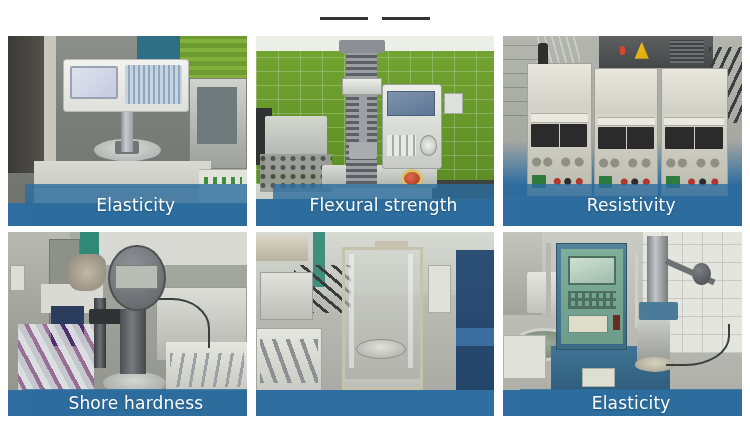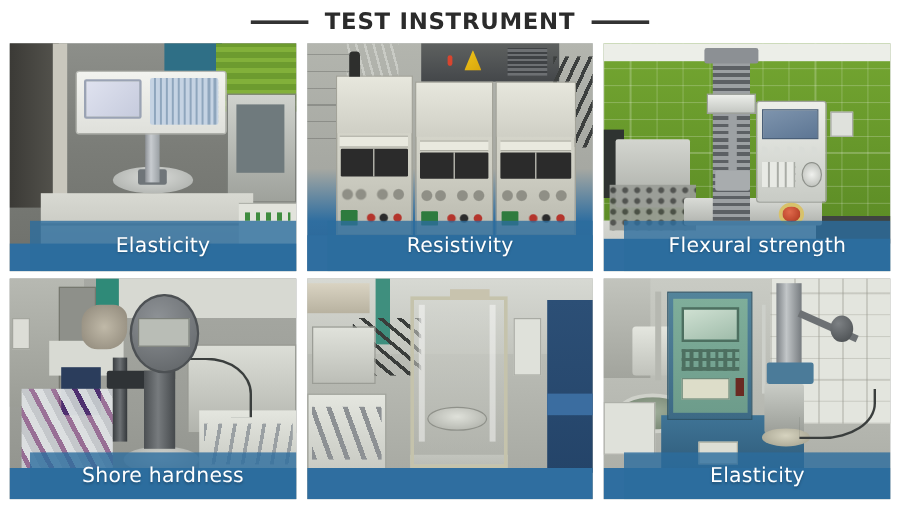--- a/index.html
+++ b/index.html
@@ -73,21 +73,21 @@
     background: rgba(44, 109, 158, 0.80);
     display: flex;
     align-items: center;
     justify-content: center;
     color: #ffffff;
     font-size: 17px;
     letter-spacing: .2px;
     text-shadow: 0 1px 2px rgba(0,0,0,.25);
     font-family: "DejaVu Sans", "Liberation Sans", sans-serif;
   }
-  .row2 .caption { height: 39px; }
+  .row2 .caption { height: 27px; }
 
   
   .bg { position:absolute; inset:0; }
   .el { position:absolute; }
 
   
   .t1-bg        { background:linear-gradient(180deg,#8d8f8a 0%,#7b7d78 45%,#6e706b 100%); }
   .t1-wallL     { left:0; top:0; width:17%; height:72%; background:linear-gradient(90deg,#3b3a36,#55544e); }
   .t1-doorfrm   { left:15%; top:0; width:5%; height:72%; background:#c9c7bd; }
   .t1-greenwall { left:72%; top:0; width:28%; height:30%; background:repeating-linear-gradient(0deg,#6d9b2f 0 5px,#82b03a 5px 9px); }
@@ -248,21 +248,20 @@
   .t6-arm       { left:68%; top:14%; width:22%; height:3%; background:#6d7174; transform:rotate(24deg); transform-origin:left center; }
   .t6-ball      { left:79%; top:17%; width:8%; height:12%; border-radius:50%; background:radial-gradient(circle at 35% 30%,#7d8184,#45494c); }
   .t6-cable     { left:68%; top:50%; width:26%; height:22%; border:2px solid #3a3e3d; border-radius:0 0 70% 0; border-left:none; border-top:none; }
   .t6-bluefoot  { left:0; top:86%; width:100%; height:14%; background:#2f6ea0; }
 </style>
 </head>
 <body>
 
 <div class="header">
   <span class="rule"></span>
-  <span class="title">TEST INSTRUMENT</span>
   <span class="rule"></span>
 </div>
 
 <div class="grid">
 
   <div class="tile row1">
     <div class="photo">
       <div class="bg t1-bg"></div>
       <div class="el t1-wallL"></div>
       <div class="el t1-doorfrm"></div>
@@ -276,67 +275,20 @@
       <div class="el t1-ledrow"></div>
       <div class="el t1-plate"></div>
       <div class="el t1-chuck"></div>
       <div class="el t1-shaft"></div>
       <div class="el t1-panel"></div>
       <div class="el t1-lcd"></div>
       <div class="el t1-keypad"></div>
       <div class="el t1-bluefoot"></div>
     </div>
     <div class="caption">Elasticity</div>
-  </div>
-
-  <div class="tile row1">
-    <div class="photo">
-      <div class="bg t3-bg"></div>
-      <div class="el t3-bluebin"></div>
-      <div class="el t3-wires"></div>
-      <div class="el t3-topunit"></div>
-      <div class="el t3-redled"></div>
-      <div class="el t3-warn"></div>
-      <div class="el t3-vent"></div>
-      <div class="el t3-cables"></div>
-
-      <div class="el psu psu1">
-        <div class="psu-handle"></div>
-        <div class="psu-top"></div>
-        <div class="psu-strip"></div>
-        <div class="psu-display"></div>
-        <div class="psu-dispsep"></div>
-        <div class="psu-knobs"></div>
-        <div class="psu-green"></div>
-        <div class="psu-terms"></div>
-      </div>
-
-      <div class="el psu psu2">
-        <div class="psu-top"></div>
-        <div class="psu-strip"></div>
-        <div class="psu-display"></div>
-        <div class="psu-dispsep"></div>
-        <div class="psu-knobs"></div>
-        <div class="psu-green"></div>
-        <div class="psu-terms"></div>
-      </div>
-
-      <div class="el psu psu3">
-        <div class="psu-top"></div>
-        <div class="psu-strip"></div>
-        <div class="psu-display"></div>
-        <div class="psu-dispsep"></div>
-        <div class="psu-knobs"></div>
-        <div class="psu-green"></div>
-        <div class="psu-terms"></div>
-      </div>
-
-      <div class="el t3-bluefoot"></div>
-    </div>
-    <div class="caption">Resistivity</div>
   </div>
 
   <div class="tile row1">
     <div class="photo">
       <div class="bg t2-bg"></div>
       <div class="el t2-green"></div>
       <div class="el t2-whitetop"></div>
       <div class="el t2-floor"></div>
       <div class="el t2-darkfloor"></div>
       <div class="el t2-leftdark"></div>
@@ -351,20 +303,67 @@
       <div class="el t2-outlet"></div>
       <div class="el t2-panel"></div>
       <div class="el t2-lcd"></div>
       <div class="el t2-knobs"></div>
       <div class="el t2-keys"></div>
       <div class="el t2-dial"></div>
       <div class="el t2-estop"></div>
       <div class="el t2-bluefoot"></div>
     </div>
     <div class="caption">Flexural strength</div>
+  </div>
+
+  <div class="tile row1">
+    <div class="photo">
+      <div class="bg t3-bg"></div>
+      <div class="el t3-bluebin"></div>
+      <div class="el t3-wires"></div>
+      <div class="el t3-topunit"></div>
+      <div class="el t3-redled"></div>
+      <div class="el t3-warn"></div>
+      <div class="el t3-vent"></div>
+      <div class="el t3-cables"></div>
+
+      <div class="el psu psu1">
+        <div class="psu-handle"></div>
+        <div class="psu-top"></div>
+        <div class="psu-strip"></div>
+        <div class="psu-display"></div>
+        <div class="psu-dispsep"></div>
+        <div class="psu-knobs"></div>
+        <div class="psu-green"></div>
+        <div class="psu-terms"></div>
+      </div>
+
+      <div class="el psu psu2">
+        <div class="psu-top"></div>
+        <div class="psu-strip"></div>
+        <div class="psu-display"></div>
+        <div class="psu-dispsep"></div>
+        <div class="psu-knobs"></div>
+        <div class="psu-green"></div>
+        <div class="psu-terms"></div>
+      </div>
+
+      <div class="el psu psu3">
+        <div class="psu-top"></div>
+        <div class="psu-strip"></div>
+        <div class="psu-display"></div>
+        <div class="psu-dispsep"></div>
+        <div class="psu-knobs"></div>
+        <div class="psu-green"></div>
+        <div class="psu-terms"></div>
+      </div>
+
+      <div class="el t3-bluefoot"></div>
+    </div>
+    <div class="caption">Resistivity</div>
   </div>
 
   <div class="tile row2">
     <div class="photo">
       <div class="bg t4-bg"></div>
       <div class="el t4-whitebk"></div>
       <div class="el t4-teal"></div>
       <div class="el t4-cabinet"></div>
       <div class="el t4-cabdoor"></div>
       <div class="el t4-outlet"></div>

